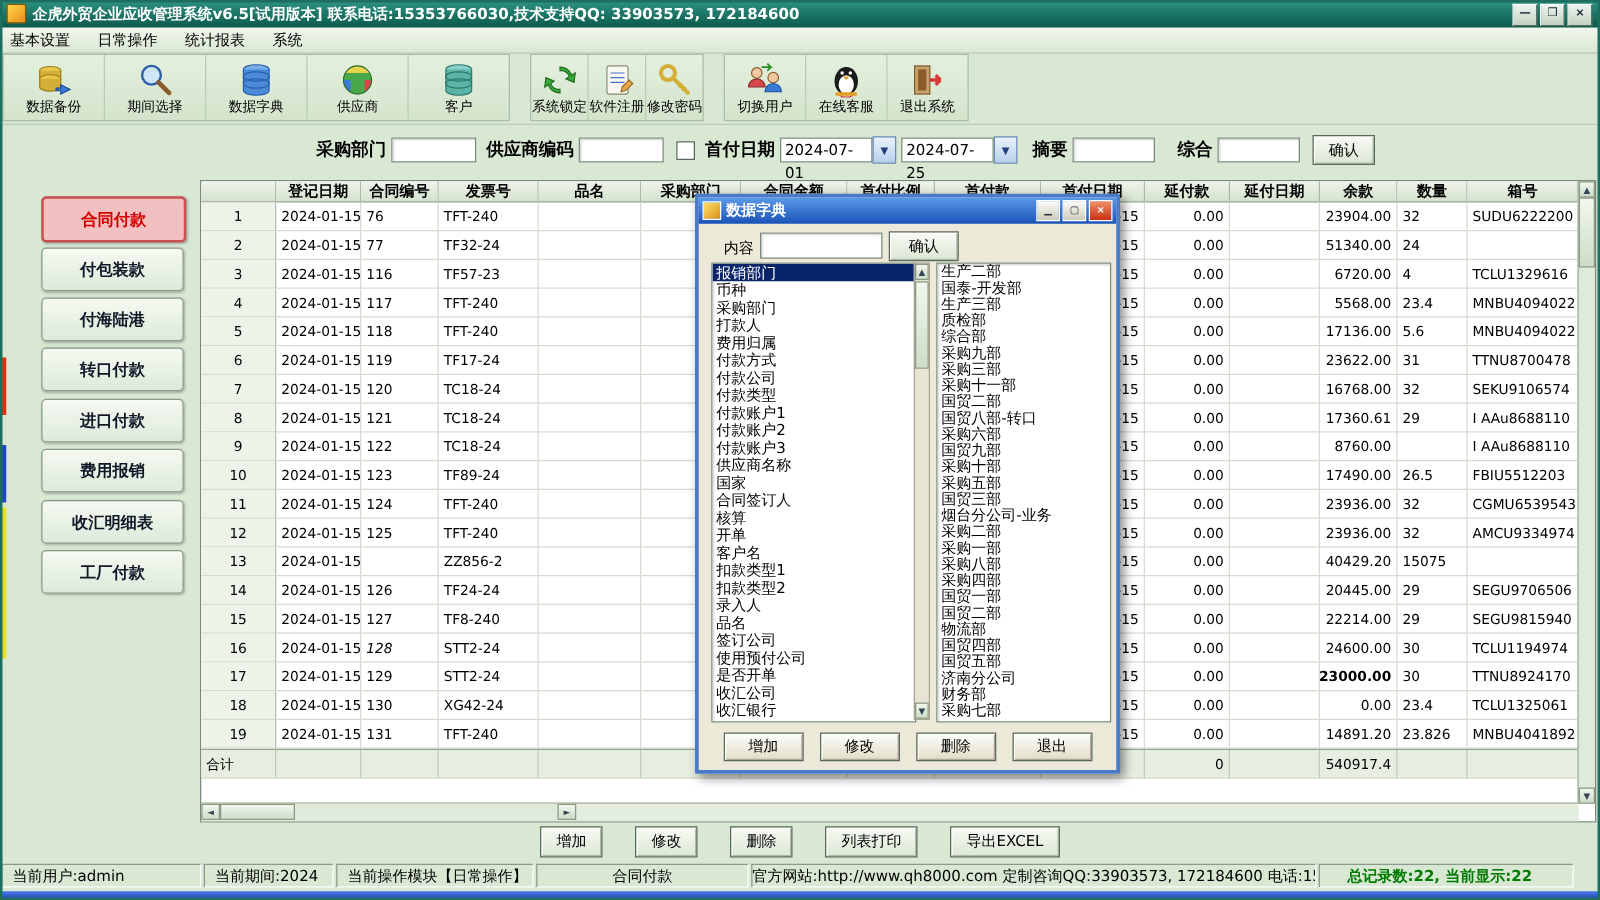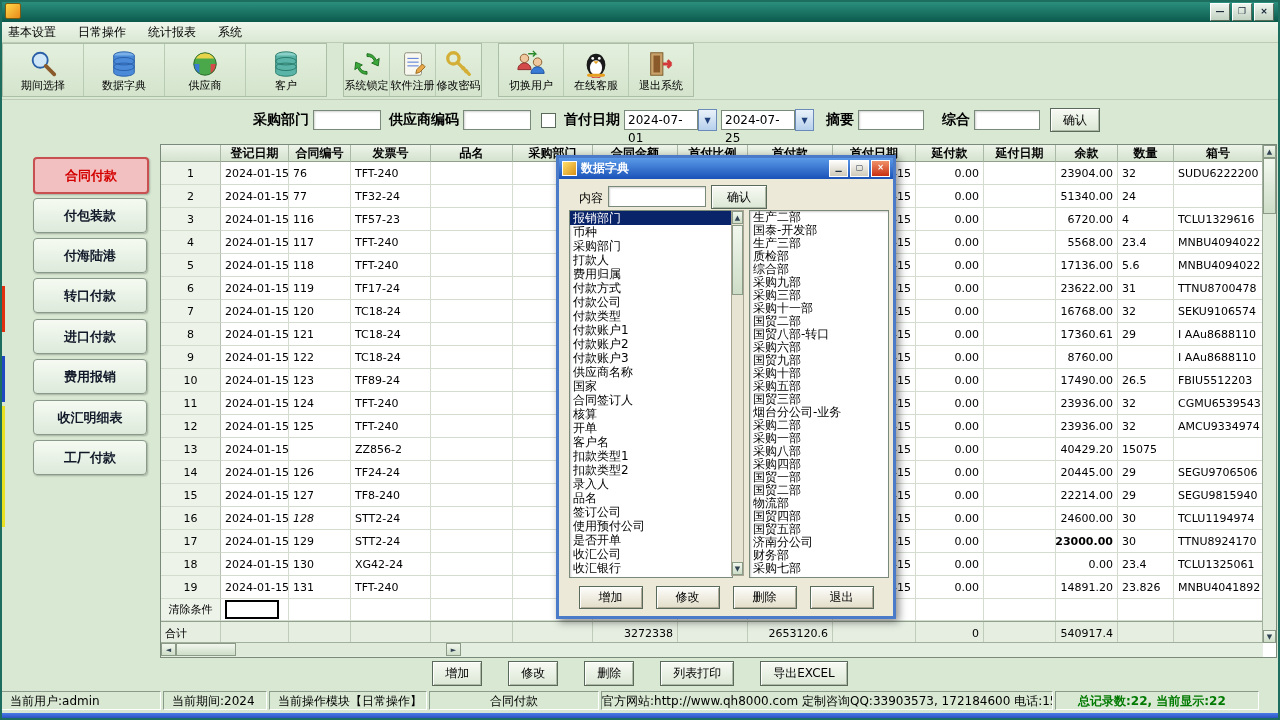--- a/index.html
+++ b/index.html
@@ -137,36 +137,49 @@
   .dlg-scroll .dn{position:absolute;bottom:0;left:0;}
   .dlg-scroll .sc-thumb{position:absolute;top:14px;left:0;width:11px;height:70px;}
   .dlg-actions{position:absolute;left:0;right:0;top:428px;display:flex;justify-content:center;gap:13px;}
   .dlg-actions .btn{width:62px;height:21px;padding:0;background:linear-gradient(180deg,#fdfdfb,#e2ddc8);box-shadow:inset 1px 1px 0 #fff,inset -1px -1px 0 #b0ab98;}
 </style>
 </head>
 <body>
 
 <div class="titlebar">
   <span class="app-icon"></span>
+  <span class="title-text">企虎外贸企业应收管理系统v6.5[试用版本]  联系电话:15353766030,技术支持QQ: 33903573, 172184600</span>
   <span class="win-btns">
     <span class="win-btn">—</span>
     <span class="win-btn">❐</span>
     <span class="win-btn">×</span>
   </span>
 </div>
 
 <div class="menubar">
   <span class="menu-item">基本设置</span>
   <span class="menu-item">日常操作</span>
   <span class="menu-item">统计报表</span>
   <span class="menu-item">系统</span>
 </div>
 
 <div class="toolbar">
   <div class="tb-group g1">
+    <div class="tb-btn">
+      <span class="tb-icon">
+          <svg viewBox="0 0 32 32">
+            <ellipse cx="13" cy="8" rx="9" ry="3.5" fill="#e8c84a" stroke="#9a7d1e"></ellipse>
+            <path d="M4 8v7c0 1.9 4 3.5 9 3.5s9-1.6 9-3.5V8" fill="#d4af37" stroke="#9a7d1e"></path>
+            <ellipse cx="13" cy="15" rx="9" ry="3.5" fill="#e8c84a" stroke="#9a7d1e"></ellipse>
+            <path d="M4 15v7c0 1.9 4 3.5 9 3.5s9-1.6 9-3.5v-7" fill="#d4af37" stroke="#9a7d1e"></path>
+            <path d="M22 20l8 4-8 4v-3h-4v-2h4z" fill="#3a7bd5" stroke="#1c4f9e"></path>
+          </svg>
+        </span>
+      <span class="tb-label">数据备份</span>
+    </div>
     <div class="tb-btn">
       <span class="tb-icon">
           <svg viewBox="0 0 32 32">
             <circle cx="13" cy="12" r="8" fill="#cfe6f8" stroke="#2a5fa8" stroke-width="2"></circle>
             <line x1="19" y1="18" x2="28" y2="27" stroke="#8a5a2a" stroke-width="4" stroke-linecap="round"></line>
           </svg>
         </span>
       <span class="tb-label">期间选择</span>
     </div>
     <div class="tb-btn">
@@ -652,39 +665,20 @@
           <div class="cell num" style="width: 85px;"></div>
           <div class="cell num" style="width: 70px;"></div>
           <div class="cell num" style="width: 85px;"></div>
           <div class="cell num" style="width: 83px;">2024-01-15</div>
           <div class="cell num" style="width: 68px;">0.00</div>
           <div class="cell" style="width: 72px;"></div>
           <div class="cell num" style="width: 62px;">14891.20</div>
           <div class="cell" style="width: 56px;">23.826</div>
           <div class="cell" style="width: 89px;">MNBU4041892</div>
         </div>
-      </div>
-    <div class="clear-row" id="clear-row">
-        <div class="cell rn" style="width: 60px;">清除条件</div>
-        <div class="cell" style="width: 68px;">
-          <input class="clear-input" style="">
-        </div>
-        <div class="cell" style="width: 62px;"></div>
-        <div class="cell" style="width: 80px;"></div>
-        <div class="cell" style="width: 82px;"></div>
-        <div class="cell" style="width: 80px;"></div>
-        <div class="cell" style="width: 85px;"></div>
-        <div class="cell" style="width: 70px;"></div>
-        <div class="cell" style="width: 85px;"></div>
-        <div class="cell" style="width: 83px;"></div>
-        <div class="cell" style="width: 68px;"></div>
-        <div class="cell" style="width: 72px;"></div>
-        <div class="cell" style="width: 62px;"></div>
-        <div class="cell" style="width: 56px;"></div>
-        <div class="cell" style="width: 89px;"></div>
       </div>
     <div class="total-row" id="total-row">
         <div class="cell" style="width: 60px;">合计</div>
         <div class="cell" style="width: 68px;"></div>
         <div class="cell" style="width: 62px;"></div>
         <div class="cell" style="width: 80px;"></div>
         <div class="cell" style="width: 82px;"></div>
         <div class="cell" style="width: 80px;"></div>
         <div class="cell num" style="width: 85px;">3272338</div>
         <div class="cell num" style="width: 70px;"></div>

